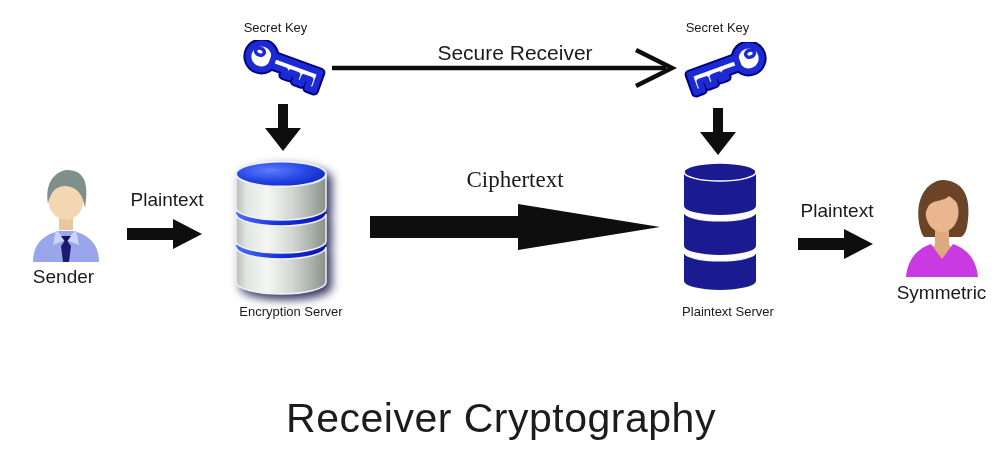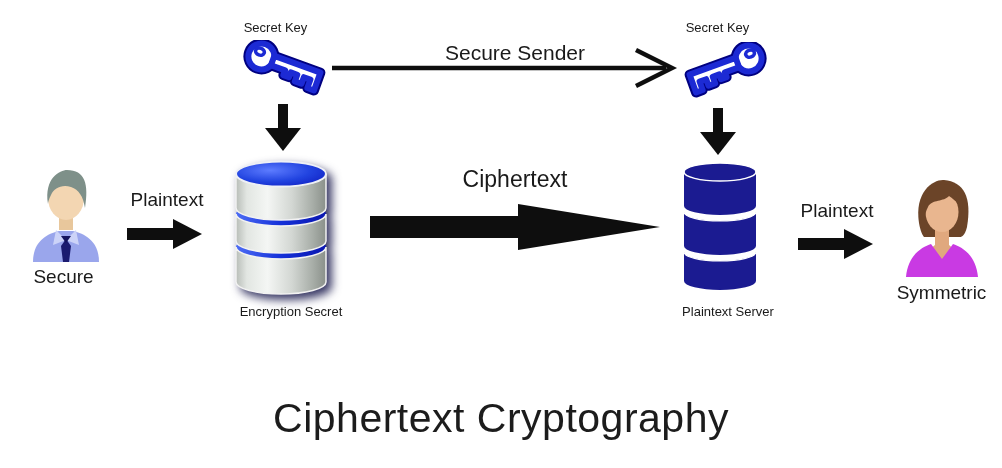--- a/index.html
+++ b/index.html
@@ -43,21 +43,21 @@
       <path d="M17,98 C17,78 30,70 43,67 L57,67 C70,70 83,78 83,98 Z" fill="#9aa6ec"></path>
       <rect x="43" y="50" width="14" height="16" fill="#e8c79c"></rect>
       <path d="M40,66 L50,76 L37,81 Z" fill="#ccd3f8"></path>
       <path d="M60,66 L50,76 L63,81 Z" fill="#ccd3f8"></path>
       <path d="M50,75 L45,82 L47,98 L53,98 L55,82 Z" fill="#1b1b70"></path>
       <path d="M45,72 L55,72 L50,79 Z" fill="#15155e"></path>
       <ellipse cx="50" cy="34" rx="18" ry="22" fill="#f3d6b2"></ellipse>
       <path d="M32,40 C28,14 44,6 51,6 C69,6 73,20 69,44 C67,32 63,26 55,23 C46,20 38,24 35,31 C33,35 32,38 32,40 Z" fill="#7e9089"></path>
     </svg>
   </div>
-  <div class="abs lbl lbl-md" style="left:16px;top:267px;width:95px;">Secure</div>
+  <div class="abs lbl lbl-md" style="left:16px;top:267px;width:95px;">Sender</div>
 
   <div class="abs lbl lbl-md" style="left:122px;top:190px;width:90px;">Plaintext</div>
   <div class="abs" style="left:127px;top:217px;">
     <svg width="76" height="34" viewBox="0 0 76 34">
       <rect x="0" y="11" width="46" height="12" fill="#0e0e0e"></rect>
       <polygon points="46,2 46,32 75,17" fill="#0e0e0e"></polygon>
     </svg>
   </div>
 
   <div class="abs lbl lbl-sm" style="left:228px;top:21px;width:95px;">Secret Key</div>
@@ -79,21 +79,21 @@
     </svg>
   </div>
 
   <div class="abs" style="left:265px;top:104px;">
     <svg width="36" height="48" viewBox="0 0 36 48">
       <rect x="13" y="0" width="10" height="26" fill="#0e0e0e"></rect>
       <polygon points="0,24 36,24 18,47" fill="#0e0e0e"></polygon>
     </svg>
   </div>
 
-  <div class="abs lbl lbl-lg" style="left:415px;top:41px;width:200px;">Secure Sender</div>
+  <div class="abs lbl lbl-lg" style="left:415px;top:41px;width:200px;">Secure Receiver</div>
   <div class="abs" style="left:332px;top:46px;">
     <svg width="354" height="44" viewBox="0 0 354 44">
       <line x1="0" y1="22" x2="334" y2="22" stroke="#0e0e0e" stroke-width="4.5"></line>
       <polyline points="304,4 340,22 304,40" fill="none" stroke="#0e0e0e" stroke-width="4.5"></polyline>
     </svg>
   </div>
 
   <div class="abs lbl lbl-sm" style="left:670px;top:21px;width:95px;">Secret Key</div>
   <div class="abs" style="left:680px;top:42px;">
     <svg width="88" height="66" viewBox="0 0 88 66">
@@ -144,23 +144,23 @@
       <ellipse cx="53" cy="68" rx="45" ry="12" fill="url(#ringGrad)"></ellipse>
       <ellipse cx="53" cy="101" rx="45" ry="12" fill="url(#ringGrad)"></ellipse>
 
       <path d="M8 101 A45 12 0 0 0 98 101 L98 136 A45 12 0 0 1 8 136 Z" fill="url(#greyGrad)" stroke="#f2f2f2" stroke-width="1.5"></path>
       <path d="M8 68 A45 12 0 0 0 98 68 L98 95 A45 12 0 0 1 8 95 Z" fill="url(#greyGrad)" stroke="#f2f2f2" stroke-width="1.5"></path>
       <path d="M8 28 A45 12 0 0 0 98 28 L98 62 A45 12 0 0 1 8 62 Z" fill="url(#greyGrad)" stroke="#f2f2f2" stroke-width="1.5"></path>
 
       <ellipse cx="53" cy="28" rx="45" ry="12.5" fill="url(#topGrad)" stroke="#eef0f6" stroke-width="2"></ellipse>
     </svg>
   </div>
-  <div class="abs lbl lbl-sm" style="left:216px;top:305px;width:150px;">Encryption Secret</div>
-
-  <div class="abs lbl lbl-xl" style="left:430px;top:167px;width:170px;">Ciphertext</div>
+  <div class="abs lbl lbl-sm" style="left:216px;top:305px;width:150px;">Encryption Server</div>
+
+  <div class="abs lbl lbl-xl" style="left:430px;top:167px;width:170px;font-family:Liberation Serif, serif;">Ciphertext</div>
   <div class="abs" style="left:370px;top:203px;">
     <svg width="292" height="48" viewBox="0 0 292 48">
       <polygon points="0,13 148,13 148,1 290,24 148,47 148,35 0,35" fill="#0e0e0e"></polygon>
     </svg>
   </div>
 
   <div class="abs" style="left:680px;top:160px;">
     <svg width="80" height="136" viewBox="0 0 80 136">
       <g fill="#1b1b91">
         <path d="M4 92 A36 9 0 0 0 76 92 L76 121 A36 9 0 0 1 4 121 Z"></path>
@@ -191,15 +191,15 @@
 
       <path d="M14,102 C16,80 30,72 39,69 L50,84 L61,69 C70,72 84,80 86,102 Z" fill="#c93ae3"></path>
 
       <ellipse cx="50" cy="37" rx="16.5" ry="20" fill="#e9b68f"></ellipse>
 
       <path d="M33,42 C30,16 44,8 52,9 C68,11 72,22 70,40 C69,30 64,26 57,21 C52,27 40,24 36,32 C34,36 33,39 33,42 Z" fill="#6b4428"></path>
     </svg>
   </div>
   <div class="abs lbl lbl-md" style="left:890px;top:283px;width:103px;">Symmetric</div>
 
-  <div class="abs title" style="left:0;top:395px;">Ciphertext Cryptography</div>
+  <div class="abs title" style="left:0;top:395px;">Receiver Cryptography</div>
 
 </div>
 
 </body></html>

